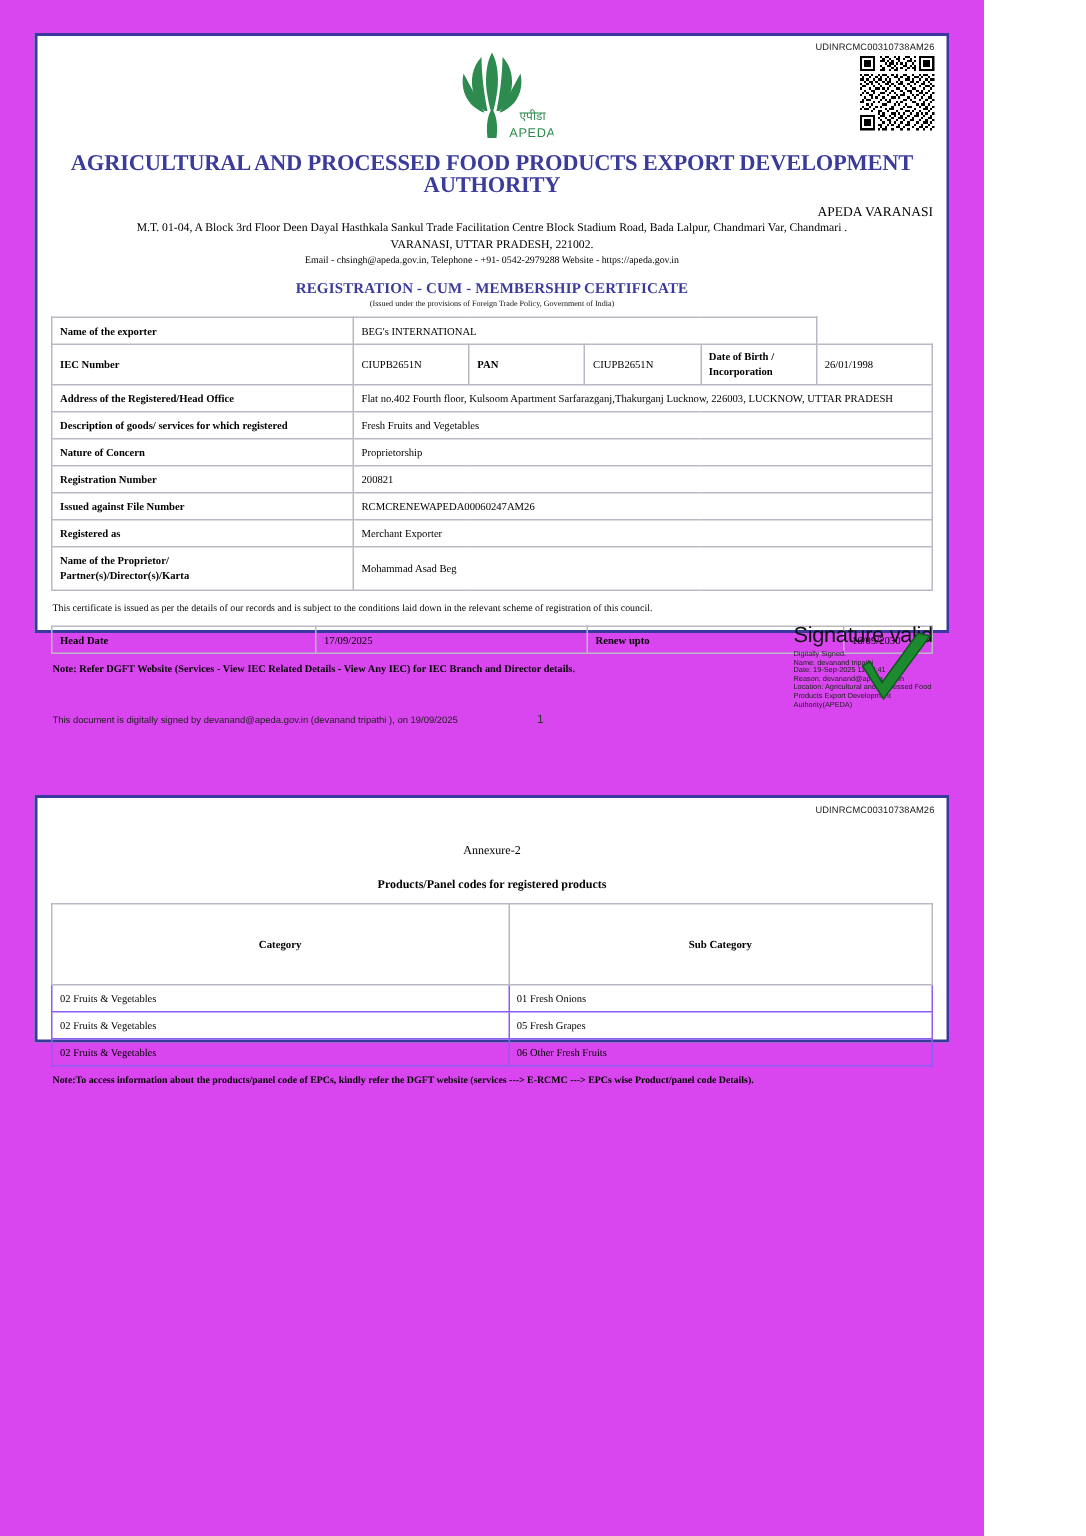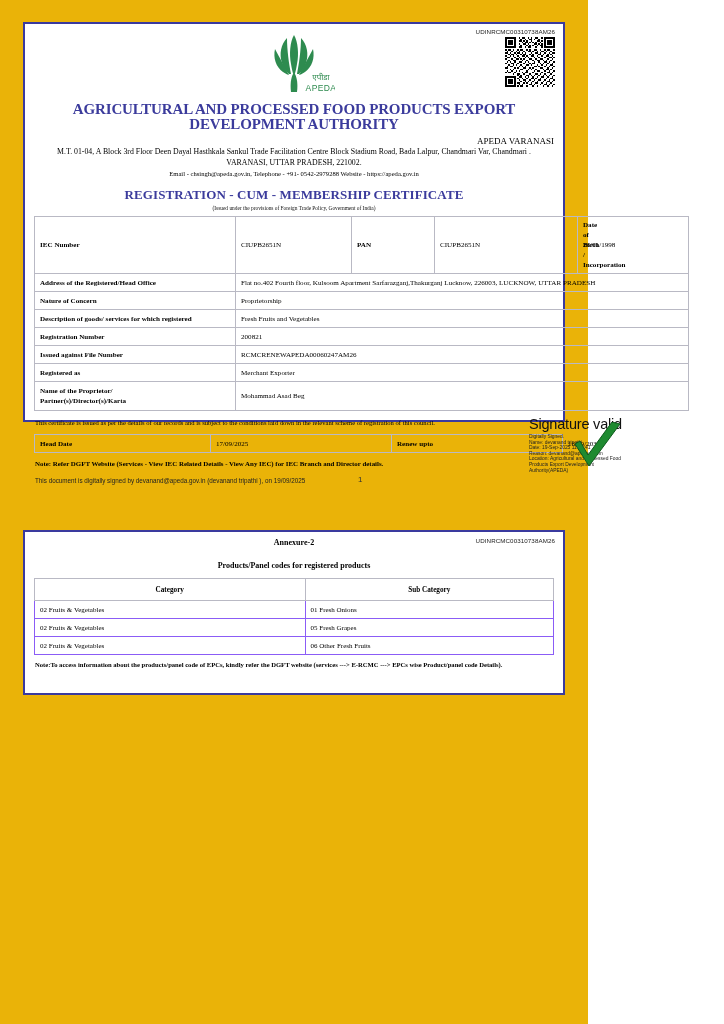--- a/index.html
+++ b/index.html
@@ -13,22 +13,22 @@
     position: relative;
     font-family: "Liberation Serif", serif;
     color: #000;
     overflow: hidden;
   }
 
   
   .sheet {
     position: absolute;
     left: 0;
-    width: 588px;
-    background: #eab308;
+    width: 656px;
+    background: #d946ef;
   }
   #page-1 { top: 0; height: 510px; }
   #page-2 { top: 510px; height: 514px; }
 
   .page-border {
     position: absolute;
     left: 23px;
     right: 23px;
     border: 2px solid #3a3a9e;
     background: #fff;
@@ -100,21 +100,21 @@
   .contact-line {
     text-align: center;
     font-size: 6.6px;
     line-height: 10px;
     margin-top: 1px;
   }
   .cert-title {
     text-align: center;
     color: #3b3b9c;
     font-weight: bold;
-    font-size: 13px;
+    font-size: 10px;
     margin-top: 8px;
     letter-spacing: 0.1px;
   }
   .cert-sub {
     text-align: center;
     font-size: 5.4px;
     margin-top: 2px;
     color: #111;
   }
 
@@ -148,41 +148,41 @@
   .note-bold {
     font-size: 6.9px;
     font-weight: bold;
     margin: 6px 0 2px 1px;
     line-height: 10px;
   }
 
   
   .anx-title {
     text-align: center;
-    font-weight: bold;
+    font-weight: normal;
     font-size: 8px;
-    margin-top: 0;
+    margin-top: 24px;
   }
   .anx-sub {
     text-align: center;
     font-weight: bold;
     font-size: 8px;
     margin-top: 14px;
     margin-bottom: 8px;
   }
   table.anx {
     width: 100%;
     border-collapse: collapse;
     table-layout: fixed;
   }
   table.anx th {
     border: 1px solid #b9b9c4;
     font-size: 7.2px;
     font-weight: bold;
-    padding: 4px 5px;
+    padding: 20px 5px;
     text-align: center;
     height: 13px;
   }
   table.anx td {
     border: 1px solid #8b5cf6;
     font-size: 7px;
     padding: 3px 5px;
     height: 11px;
   }
   .anx-note {
@@ -559,39 +559,43 @@
       <div class="org-sub">APEDA VARANASI</div>
       <div class="addr-line">M.T. 01-04, A Block 3rd Floor Deen Dayal Hasthkala Sankul Trade Facilitation Centre Block Stadium Road, Bada Lalpur, Chandmari Var, Chandmari .</div>
       <div class="addr-line">VARANASI, UTTAR PRADESH, 221002.</div>
       <div class="contact-line">Email - chsingh@apeda.gov.in, Telephone - +91- 0542-2979288 Website - https://apeda.gov.in</div>
 
       <div class="cert-title">REGISTRATION - CUM - MEMBERSHIP CERTIFICATE</div>
       <div class="cert-sub">(Issued under the provisions of Foreign Trade Policy, Government of India)</div>
 
       <table class="doc">
         <tbody>
+            <tr>
+          <td class="lbl">Name of the exporter</td>
+          <td class="val" colspan="4">BEG's INTERNATIONAL</td>
+        </tr>
         <tr>
           <td class="lbl">IEC Number</td>
           <td class="val" style="width:105px">CIUPB2651N</td>
           <td class="lbl" style="width:72px">PAN</td>
           <td class="val" style="width:132px">CIUPB2651N</td>
           <td class="lbl" style="width:auto">Date of Birth / Incorporation</td>
           <td class="val" style="width:100px">26/01/1998</td>
         </tr>
         <tr>
           <td class="lbl">Address of the Registered/Head Office</td>
           <td class="val" colspan="5">Flat no.402 Fourth floor, Kulsoom Apartment Sarfarazganj,Thakurganj Lucknow, 226003, LUCKNOW, UTTAR PRADESH</td>
         </tr>
         <tr>
+          <td class="lbl">Description of goods/ services for which registered</td>
+          <td class="val" colspan="5">Fresh Fruits and Vegetables</td>
+        </tr>
+        <tr>
           <td class="lbl">Nature of Concern</td>
           <td class="val" colspan="5">Proprietorship</td>
-        </tr>
-        <tr>
-          <td class="lbl">Description of goods/ services for which registered</td>
-          <td class="val" colspan="5">Fresh Fruits and Vegetables</td>
         </tr>
         <tr>
           <td class="lbl">Registration Number</td>
           <td class="val" colspan="5">200821</td>
         </tr>
         <tr>
           <td class="lbl">Issued against File Number</td>
           <td class="val" colspan="5">RCMCRENEWAPEDA00060247AM26</td>
         </tr>
         <tr>

